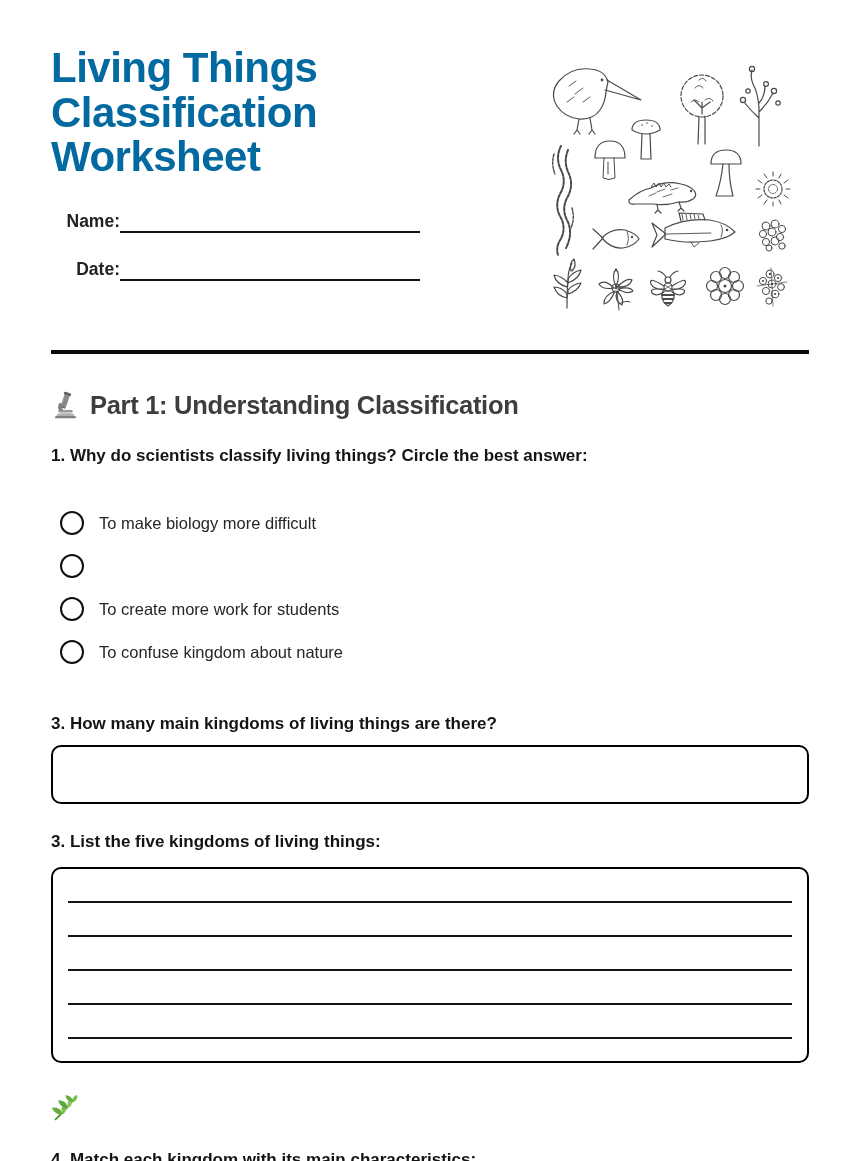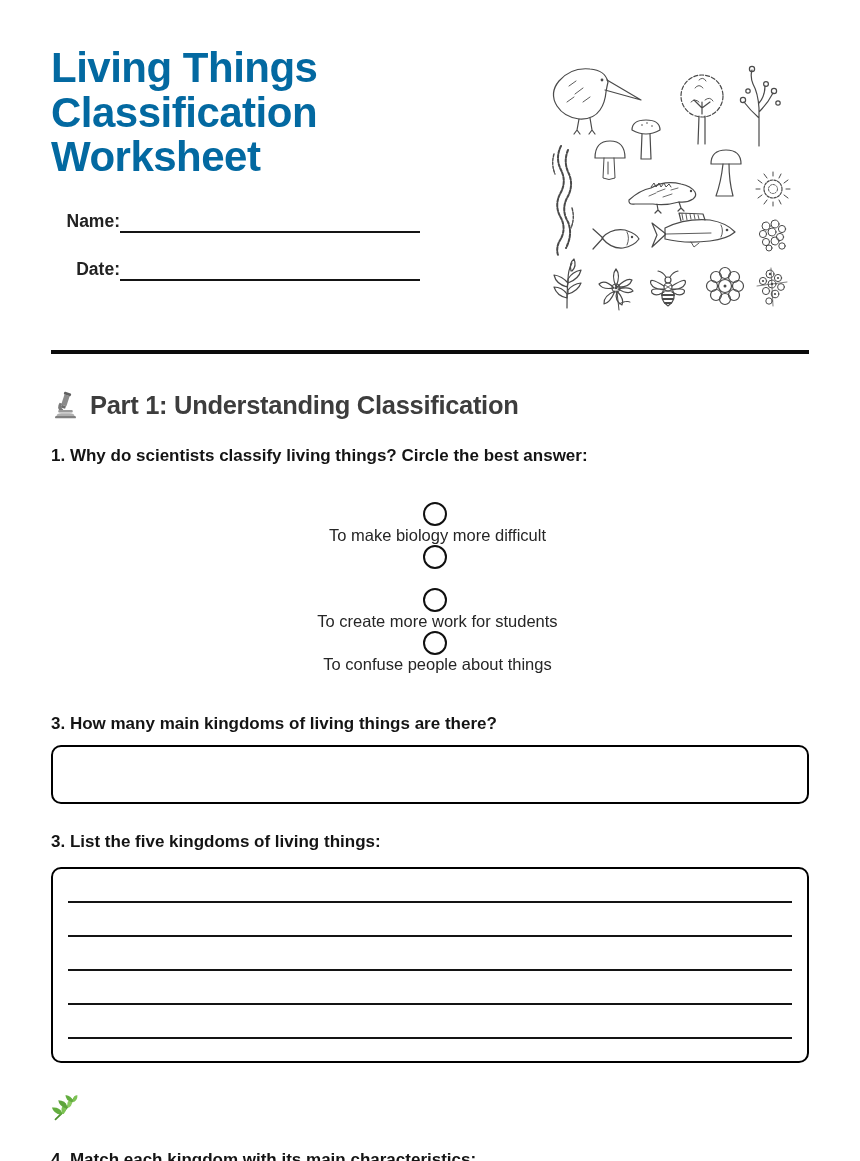--- a/index.html
+++ b/index.html
@@ -32,21 +32,21 @@
   .part-heading .icon { width:29px; height:29px; flex:none; }
   .part-heading h2 { font-size:25.5px; font-weight:bold; color:#3d3d3d; letter-spacing:-0.3px; }
 
   .question { font-size:17px; font-weight:bold; color:#141414; height:20px; }
   .q1 { margin-top:23px; }
   .q2 { margin-top:40px; }
   .q3 { margin-top:28px; }
   .q4 { margin-top:24px; }
 
   .options { margin-top:36px; }
-  .option { display:flex; align-items:center; height:43px;flex-direction:column; }
+  .option { display:flex; align-items:center; height:43px; }
   .radio {
     width:24px; height:24px; border:2.5px solid #101010; border-radius:50%;
     margin-left:9px; flex:none; background:#fff;
   }
   .option-label { margin-left:15px; font-size:16.5px; color:#262626; }
 
   .answer-box {
     margin-top:11px; height:59px;
     border:2.5px solid #000; border-radius:10px; background:#fff;
   }
@@ -245,21 +245,21 @@
     </div>
     <div class="option">
       <span class="radio"></span>
     </div>
     <div class="option">
       <span class="radio"></span>
       <span class="option-label">To create more work for students</span>
     </div>
     <div class="option">
       <span class="radio"></span>
-      <span class="option-label">To confuse people about things</span>
+      <span class="option-label">To confuse kingdom about nature</span>
     </div>
   </div>
 
   <div class="question q2">3. How many main kingdoms of living things are there?</div>
   <div class="answer-box"></div>
 
   <div class="question q3">3. List the five kingdoms of living things:</div>
   <div class="lines-box">
     <div class="write-line"></div>
     <div class="write-line"></div>

